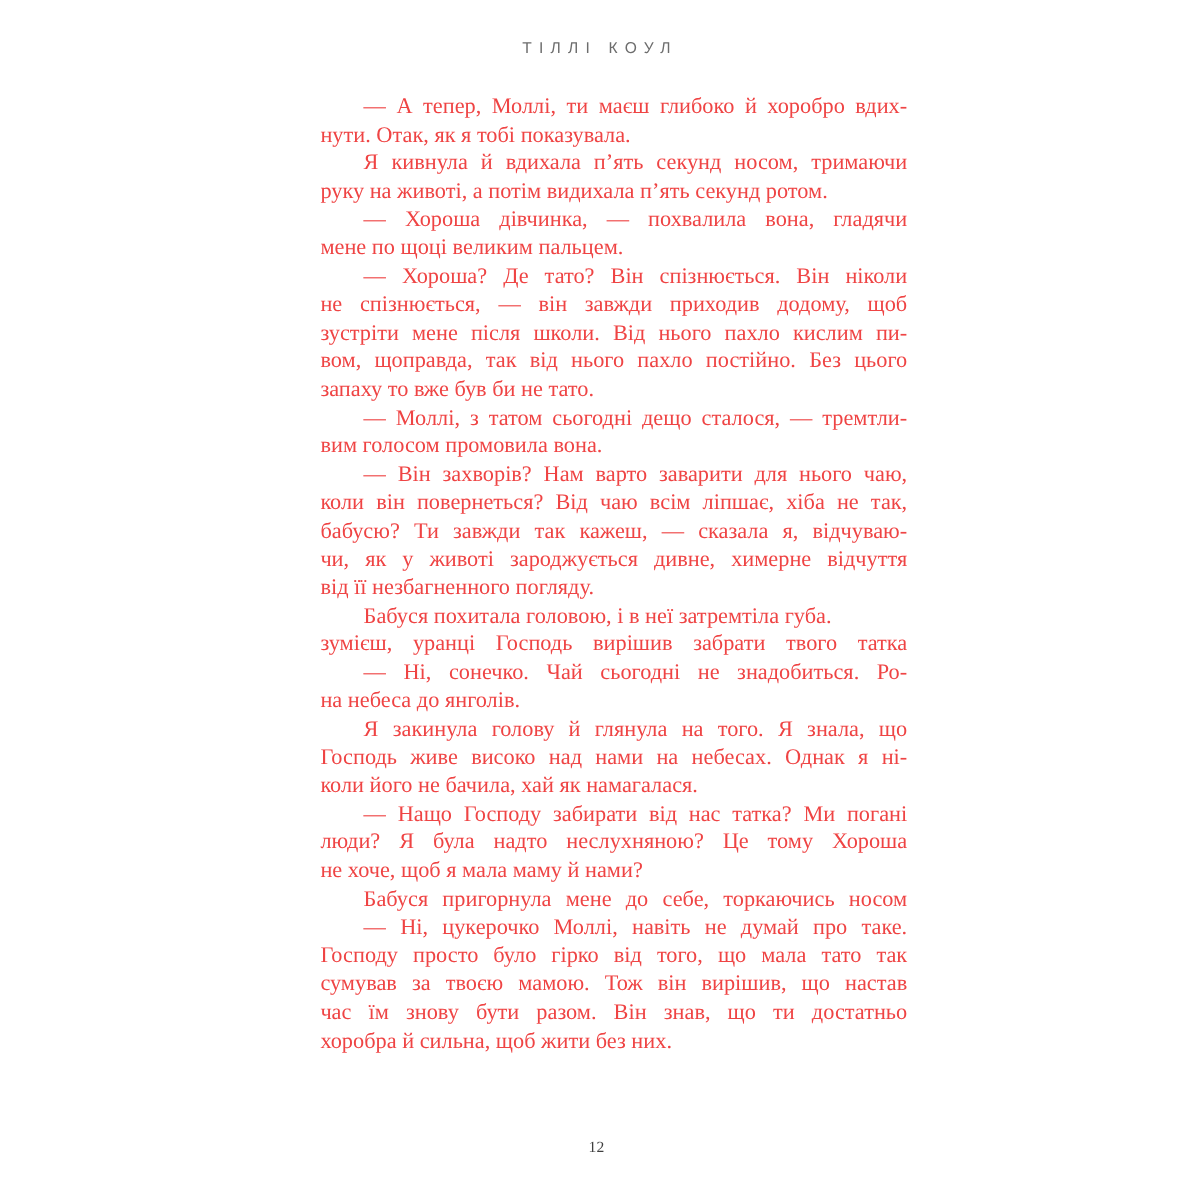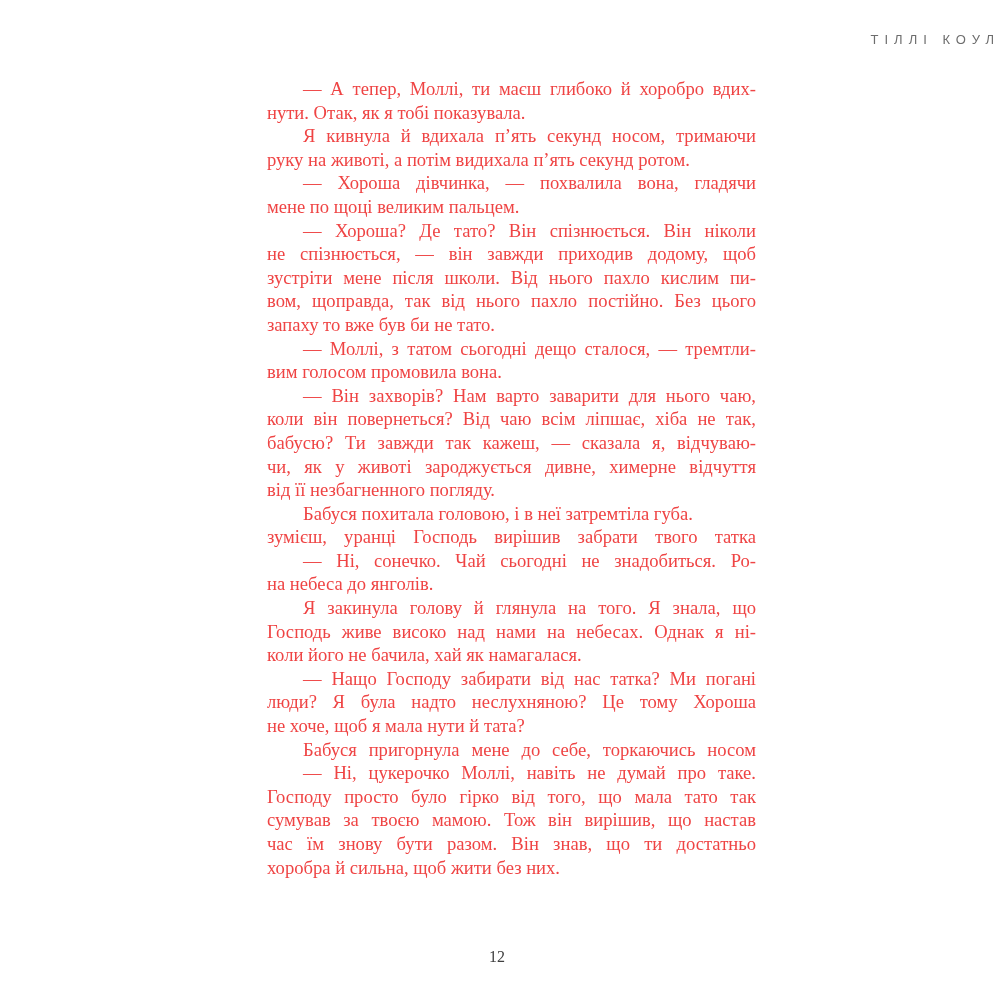--- a/index.html
+++ b/index.html
@@ -12,21 +12,21 @@
     width: 1000px;
     height: 1000px;
     background: #ffffff;
     overflow: hidden;
   }
   .running-header {
     position: absolute;
     top: 32px;
     left: 0;
     width: 1000px;
-    text-align: right;
+    text-align: center;
     font-family: "Liberation Sans", sans-serif;
     font-size: 13px;
     font-weight: 400;
     letter-spacing: 6px;
     color: #6d6d6d;
   }
   .text-block {
     position: absolute;
     left: 267px;
     top: 77px;
@@ -51,21 +51,21 @@
   .line.last {
     text-align-last: left;
   }
   .page-number {
     position: absolute;
     top: 948px;
     left: 0;
     width: 994px;
     text-align: center;
     font-family: "Liberation Serif", serif;
-    font-size: 16px;
+    font-size: 13px;
     color: #3f3f3f;
   }
 </style>
 </head>
 <body>
 
 <div class="page">
   <div class="running-header">ТІЛЛІ КОУЛ</div>
 
   <div class="text-block">
@@ -108,21 +108,21 @@
         <span class="line last">на небеса до янголів.</span>
       </p>
       <p class="para">
         <span class="line first">Я закинула голову й глянула на того. Я знала, що</span>
         <span class="line">Господь живе високо над нами на небесах. Однак я ні-</span>
         <span class="line last">коли його не бачила, хай як намагалася.</span>
       </p>
       <p class="para">
         <span class="line first">— Нащо Господу забирати від нас татка? Ми погані</span>
         <span class="line">люди? Я була надто неслухняною? Це тому Хороша</span>
-        <span class="line last">не хоче, щоб я мала нути й тата?</span>
+        <span class="line last">не хоче, щоб я мала маму й нами?</span>
       </p>
       <p class="para">
         <span class="line first">Бабуся пригорнула мене до себе, торкаючись носом</span>
       </p>
       <p class="para">
         <span class="line first">— Ні, цукерочко Моллі, навіть не думай про таке.</span>
         <span class="line">Господу просто було гірко від того, що мала тато так</span>
         <span class="line">сумував за твоєю мамою. Тож він вирішив, що настав</span>
         <span class="line">час їм знову бути разом. Він знав, що ти достатньо</span>
         <span class="line last">хоробра й сильна, щоб жити без них.</span>

